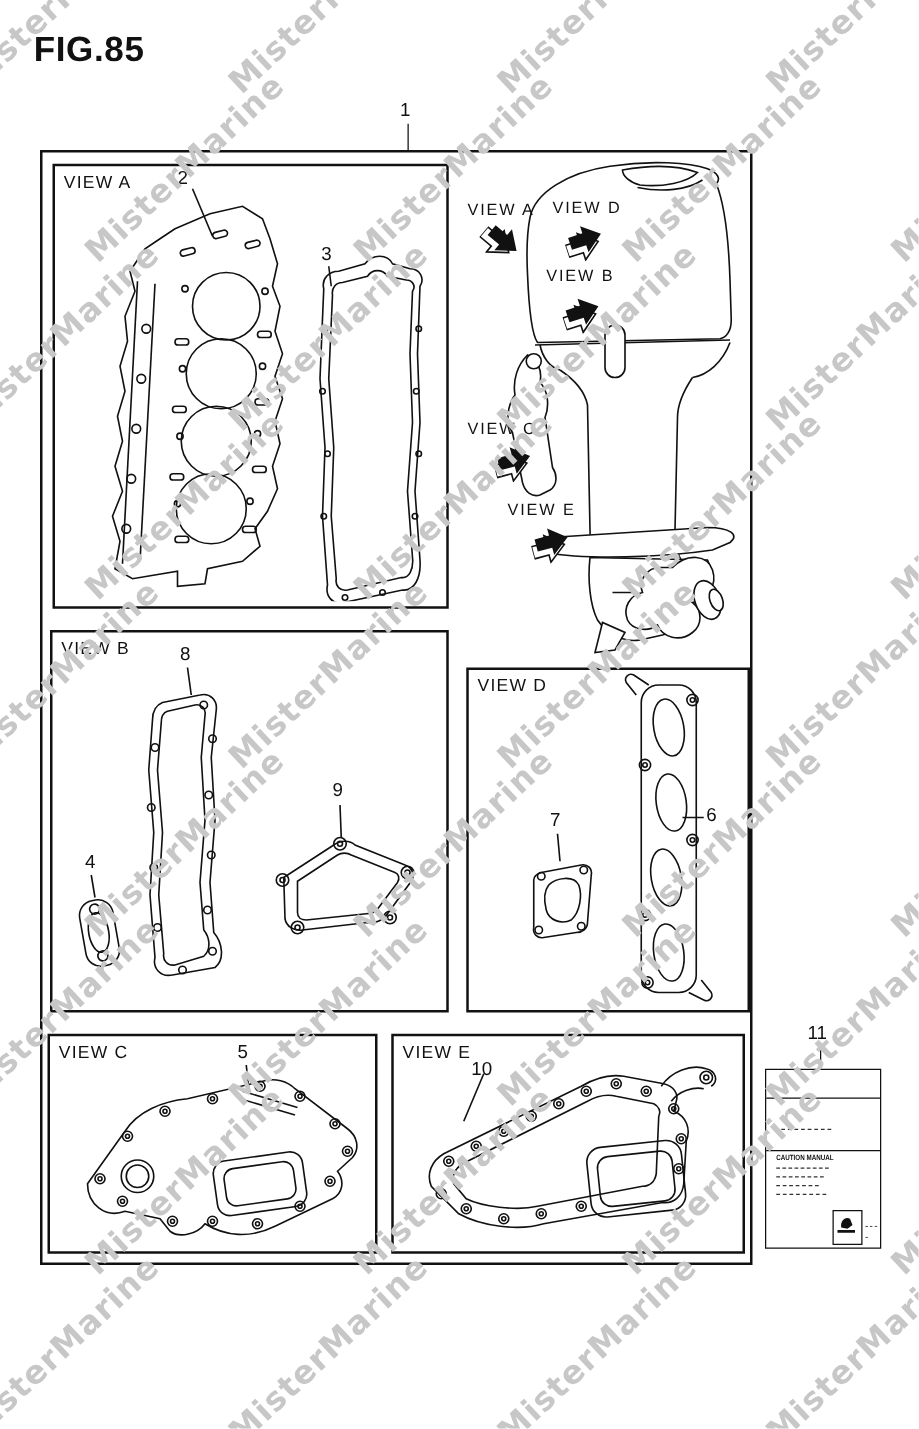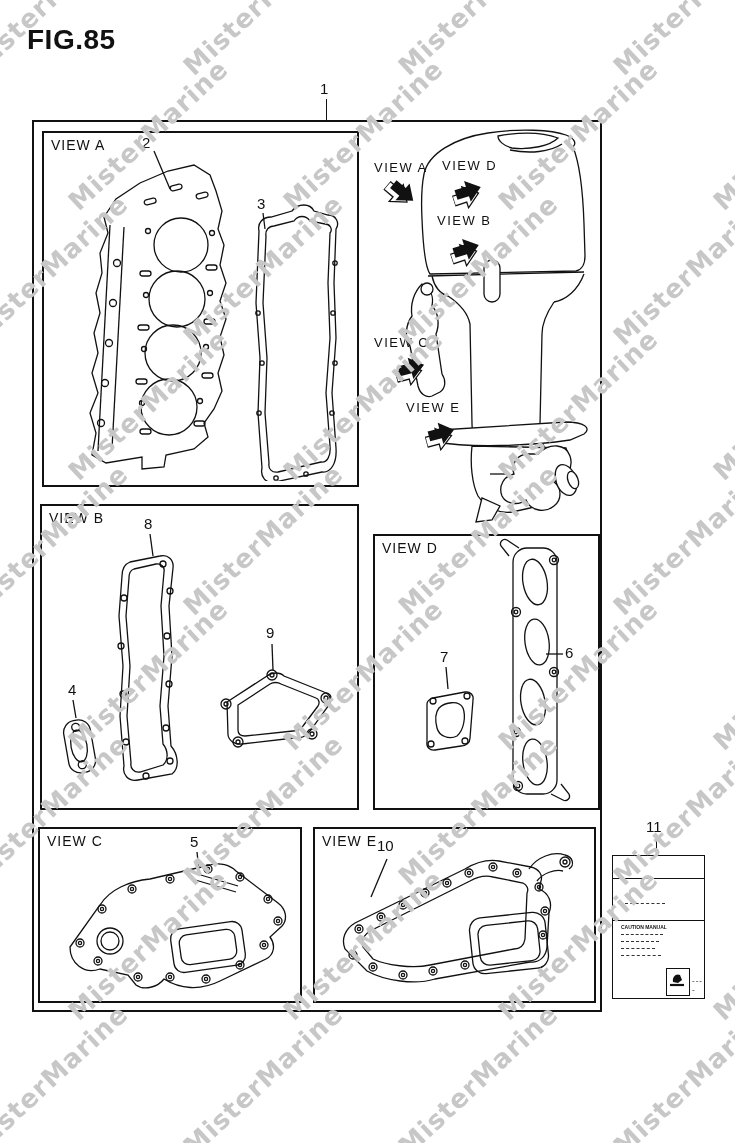--- a/index.html
+++ b/index.html
@@ -323,21 +323,21 @@
           <circle class="ln" cx="118" cy="142" r="4"></circle>
             <circle class="ln" cx="118" cy="142" r="1.6"></circle>
           <circle class="ln" cx="88" cy="146" r="4"></circle>
             <circle class="ln" cx="88" cy="146" r="1.6"></circle>
           <circle class="ln" cx="58" cy="138" r="4"></circle>
             <circle class="ln" cx="58" cy="138" r="1.6"></circle>
           <circle class="ln" cx="38" cy="126" r="4"></circle>
             <circle class="ln" cx="38" cy="126" r="1.6"></circle>
         </g>
       </svg>
-      <span class="pnum" style="left:62px;top:8px;">10</span>
+      <span class="pnum" style="left:62px;top:18px;">10</span>
     </div>
 
     <div style="position:absolute;left:336px;top:2px;width:230px;height:410px;">
       <svg class="art" width="230" height="410" viewBox="0 0 230 410">
         <g>
           <path class="lnw" d="M54,50 C58,30 84,14 118,9 C150,4 182,6 196,11 C204,14 207,19 203,23 C210,40 213,70 214,100 L215,132 C215,141 211,146 206,147 L60,150 C55,143 53,120 52,95 C51,75 52,60 54,50 Z"></path>
           <path class="ln" d="M128,12 C150,8 172,8 188,14 C180,22 160,26 142,24 C134,22 128,17 128,12 Z"></path>
           <path class="ln" d="M140,26 C160,30 180,28 192,20"></path>
           <path class="ln" d="M58,152 L214,148"></path>
           <path class="ln" d="M62,152 C64,162 70,170 78,172"></path>

